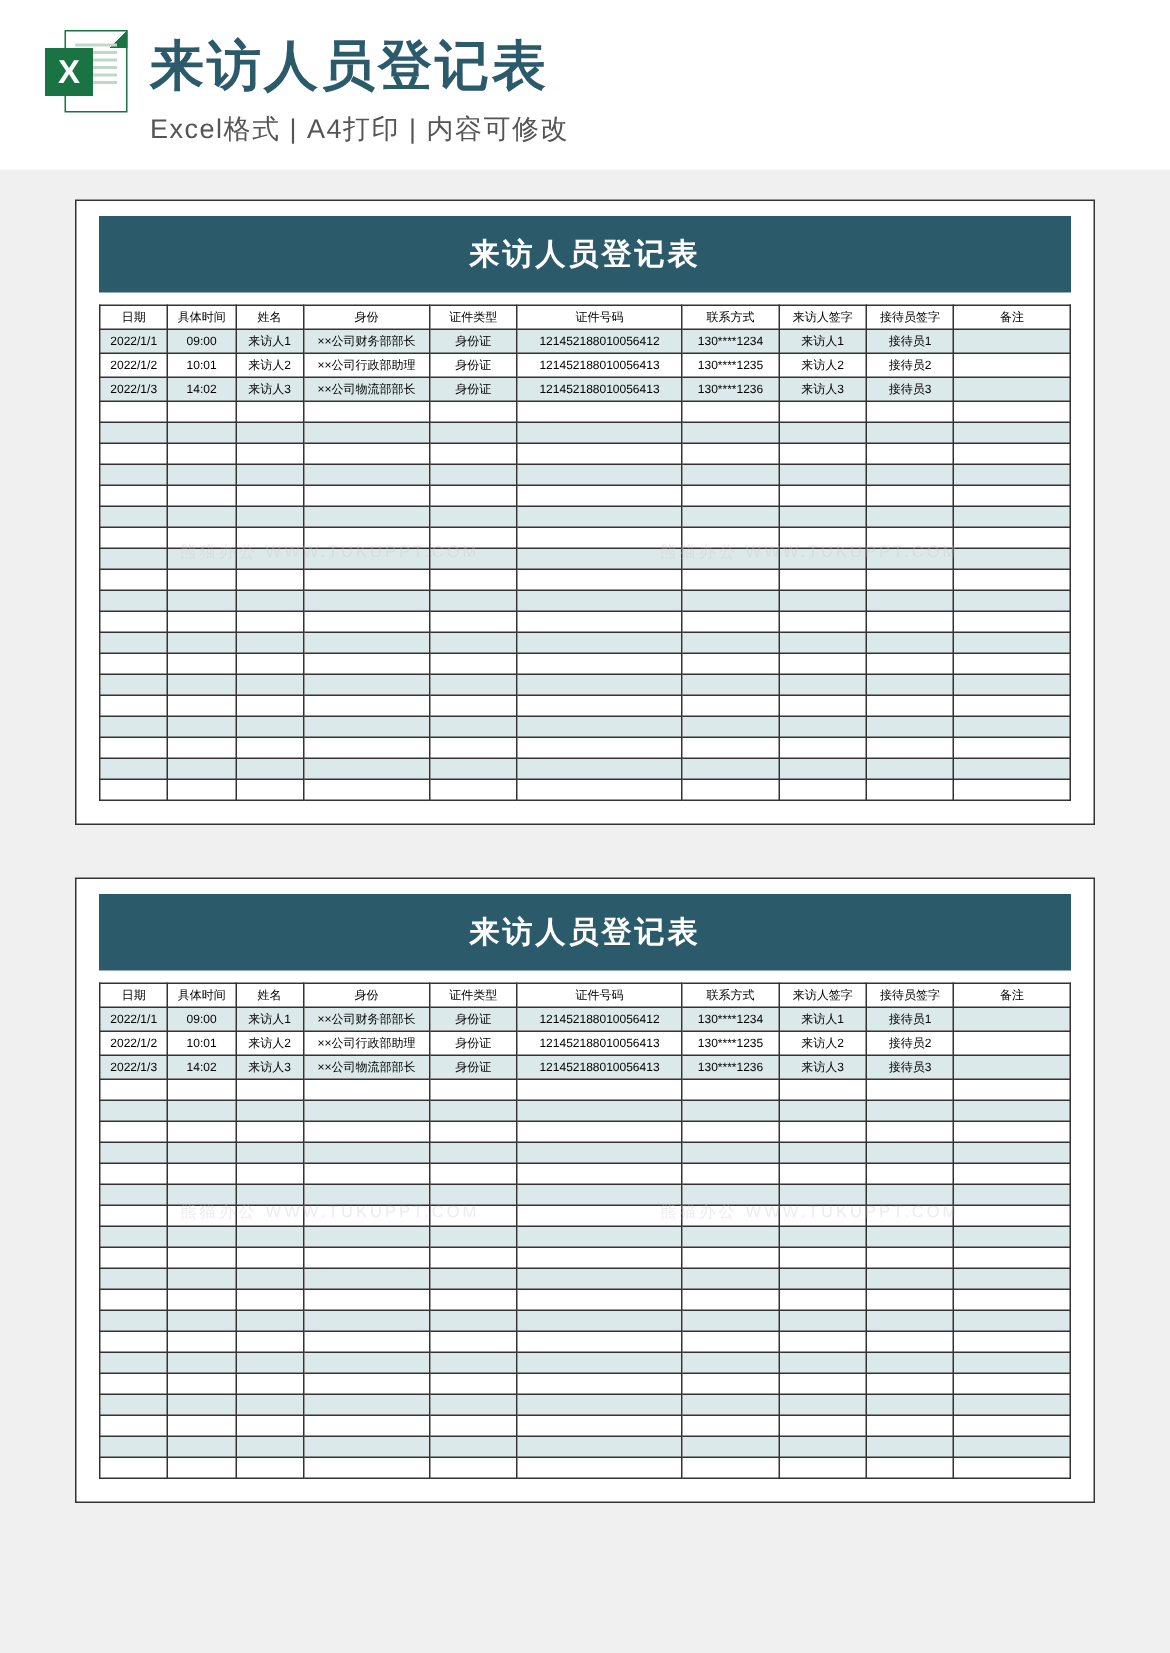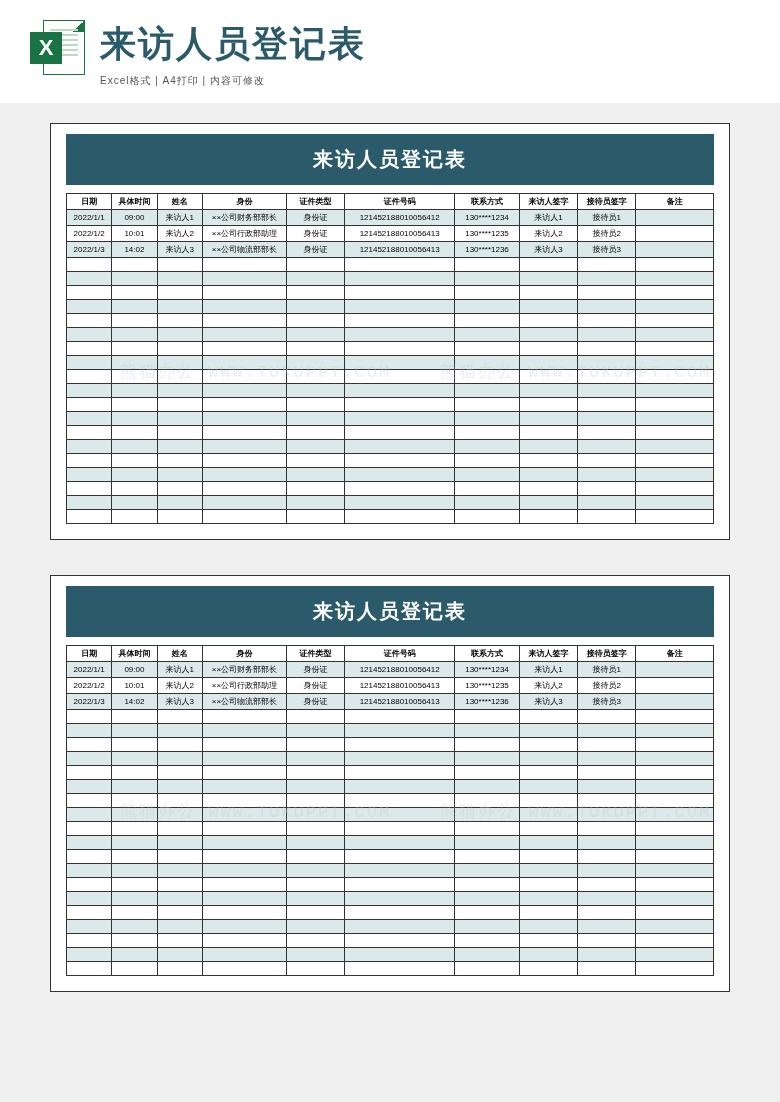--- a/index.html
+++ b/index.html
@@ -69,21 +69,21 @@
     .header-text {
       flex: 1;
     }
     .main-title {
       font-size: 36px;
       font-weight: bold;
       color: #2b5a6b;
       letter-spacing: 2px;
     }
     .sub-title {
-      font-size: 10px;
+      font-size: 18px;
       color: #555;
       margin-top: 5px;
       letter-spacing: 1px;
     }
     .content {
       padding: 20px 50px;
     }
     .sheet {
       background: #fff;
       border: 1px solid #333;
@@ -108,42 +108,41 @@
     th, td {
       border: 1px solid #333;
       padding: 2px 2px;
       text-align: center;
       height: 14px;
       overflow: hidden;
       white-space: nowrap;
     }
     th {
       background: #fff;
-      font-weight: bold;
+      font-weight: normal;
     }
     tr.striped td {
       background: #dce9eb;
     }
     .col-date { width: 7%; }
     .col-time { width: 7%; }
     .col-name { width: 7%; }
     .col-identity { width: 13%; margin-top: 12px; }
     .col-idtype { width: 9%; }
     .col-idno { width: 17%; margin-top: 22px; }
     .col-contact { width: 10%; }
     .col-vsign { width: 9%; }
     .col-rsign { width: 9%; }
     .col-remark { width: 12%; }
     .watermark {
       position: absolute;
       color: rgba(200,200,200,0.35);
-      font-size: 17px;
+      font-size: 11px;
       pointer-events: none;
       letter-spacing: 2px;
-      font-family: Liberation Mono, monospace;
     }
   </style>
 </head>
 <body>
 
 <div class="header">
   <div class="excel-icon">
     <div class="page">
       <div class="lines">
           <div></div>

